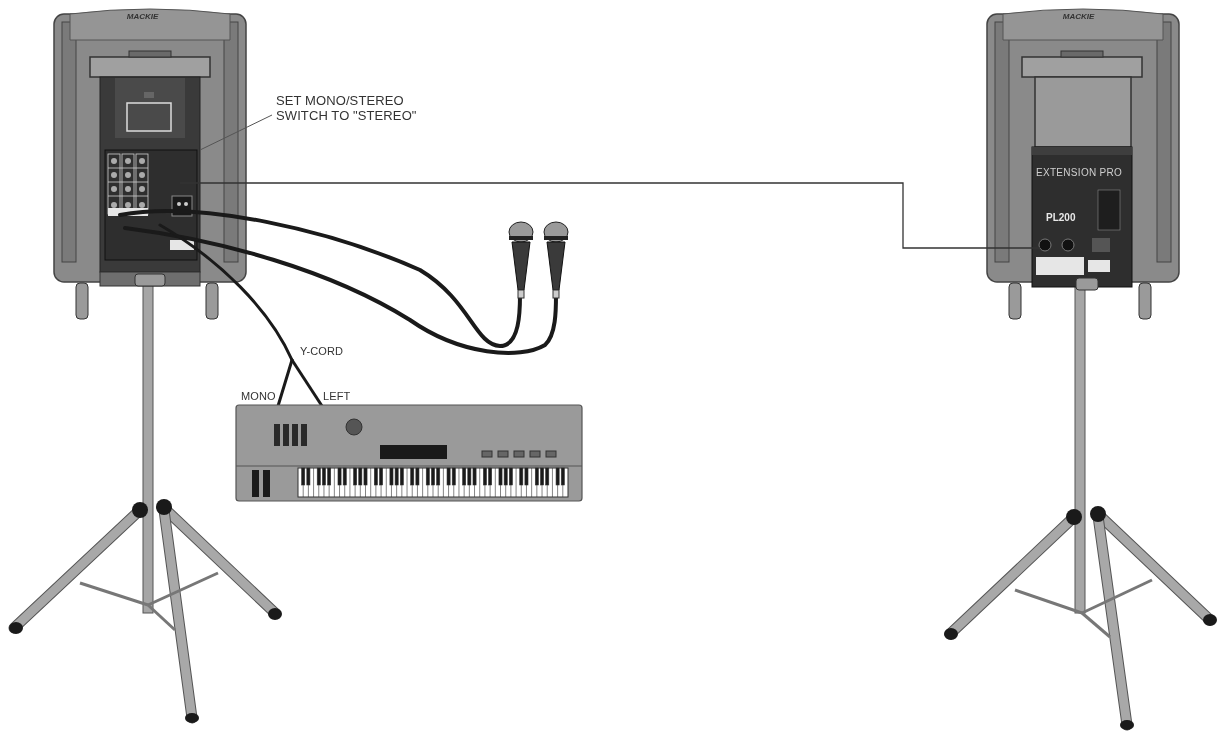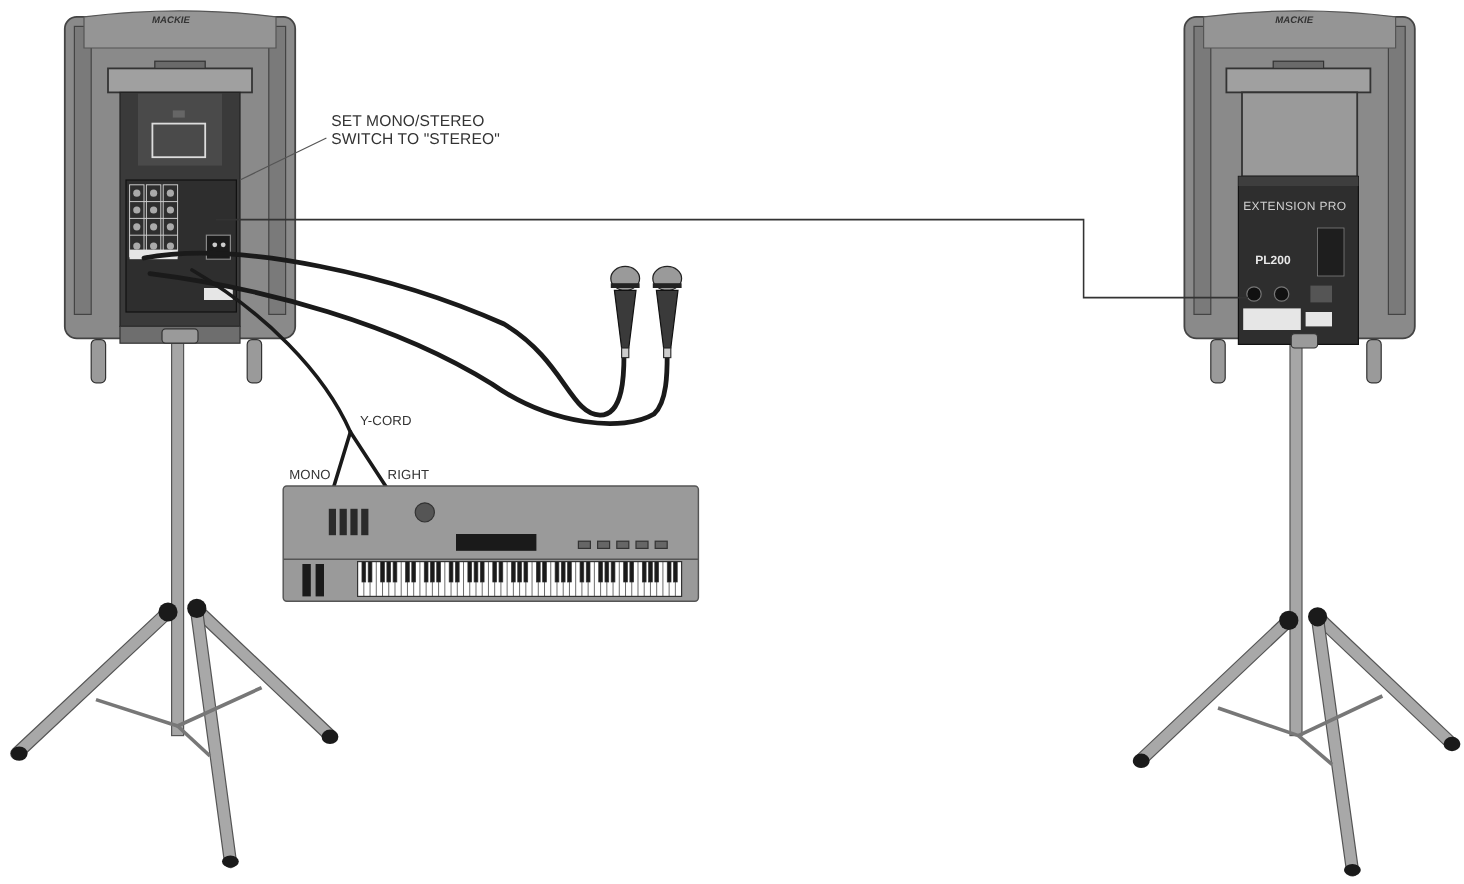--- a/index.html
+++ b/index.html
@@ -263,18 +263,18 @@
   </g>
 </svg>
 
   
   <div class="label lbl-note">
     <div>SET MONO/STEREO</div>
     <div>SWITCH TO "STEREO"</div>
   </div>
   <div class="label lbl-ycord">Y-CORD</div>
   <div class="label lbl-left">MONO</div>
-  <div class="label lbl-right">RIGHT</div>
+  <div class="label lbl-right">LEFT</div>
   <div class="brand-l">MACKIE</div>
   <div class="brand-r">MACKIE</div>
   <div class="model-name">EXTENSION PRO</div>
   <div class="model-num">PL200</div>
 </div>
 
 </body></html>

